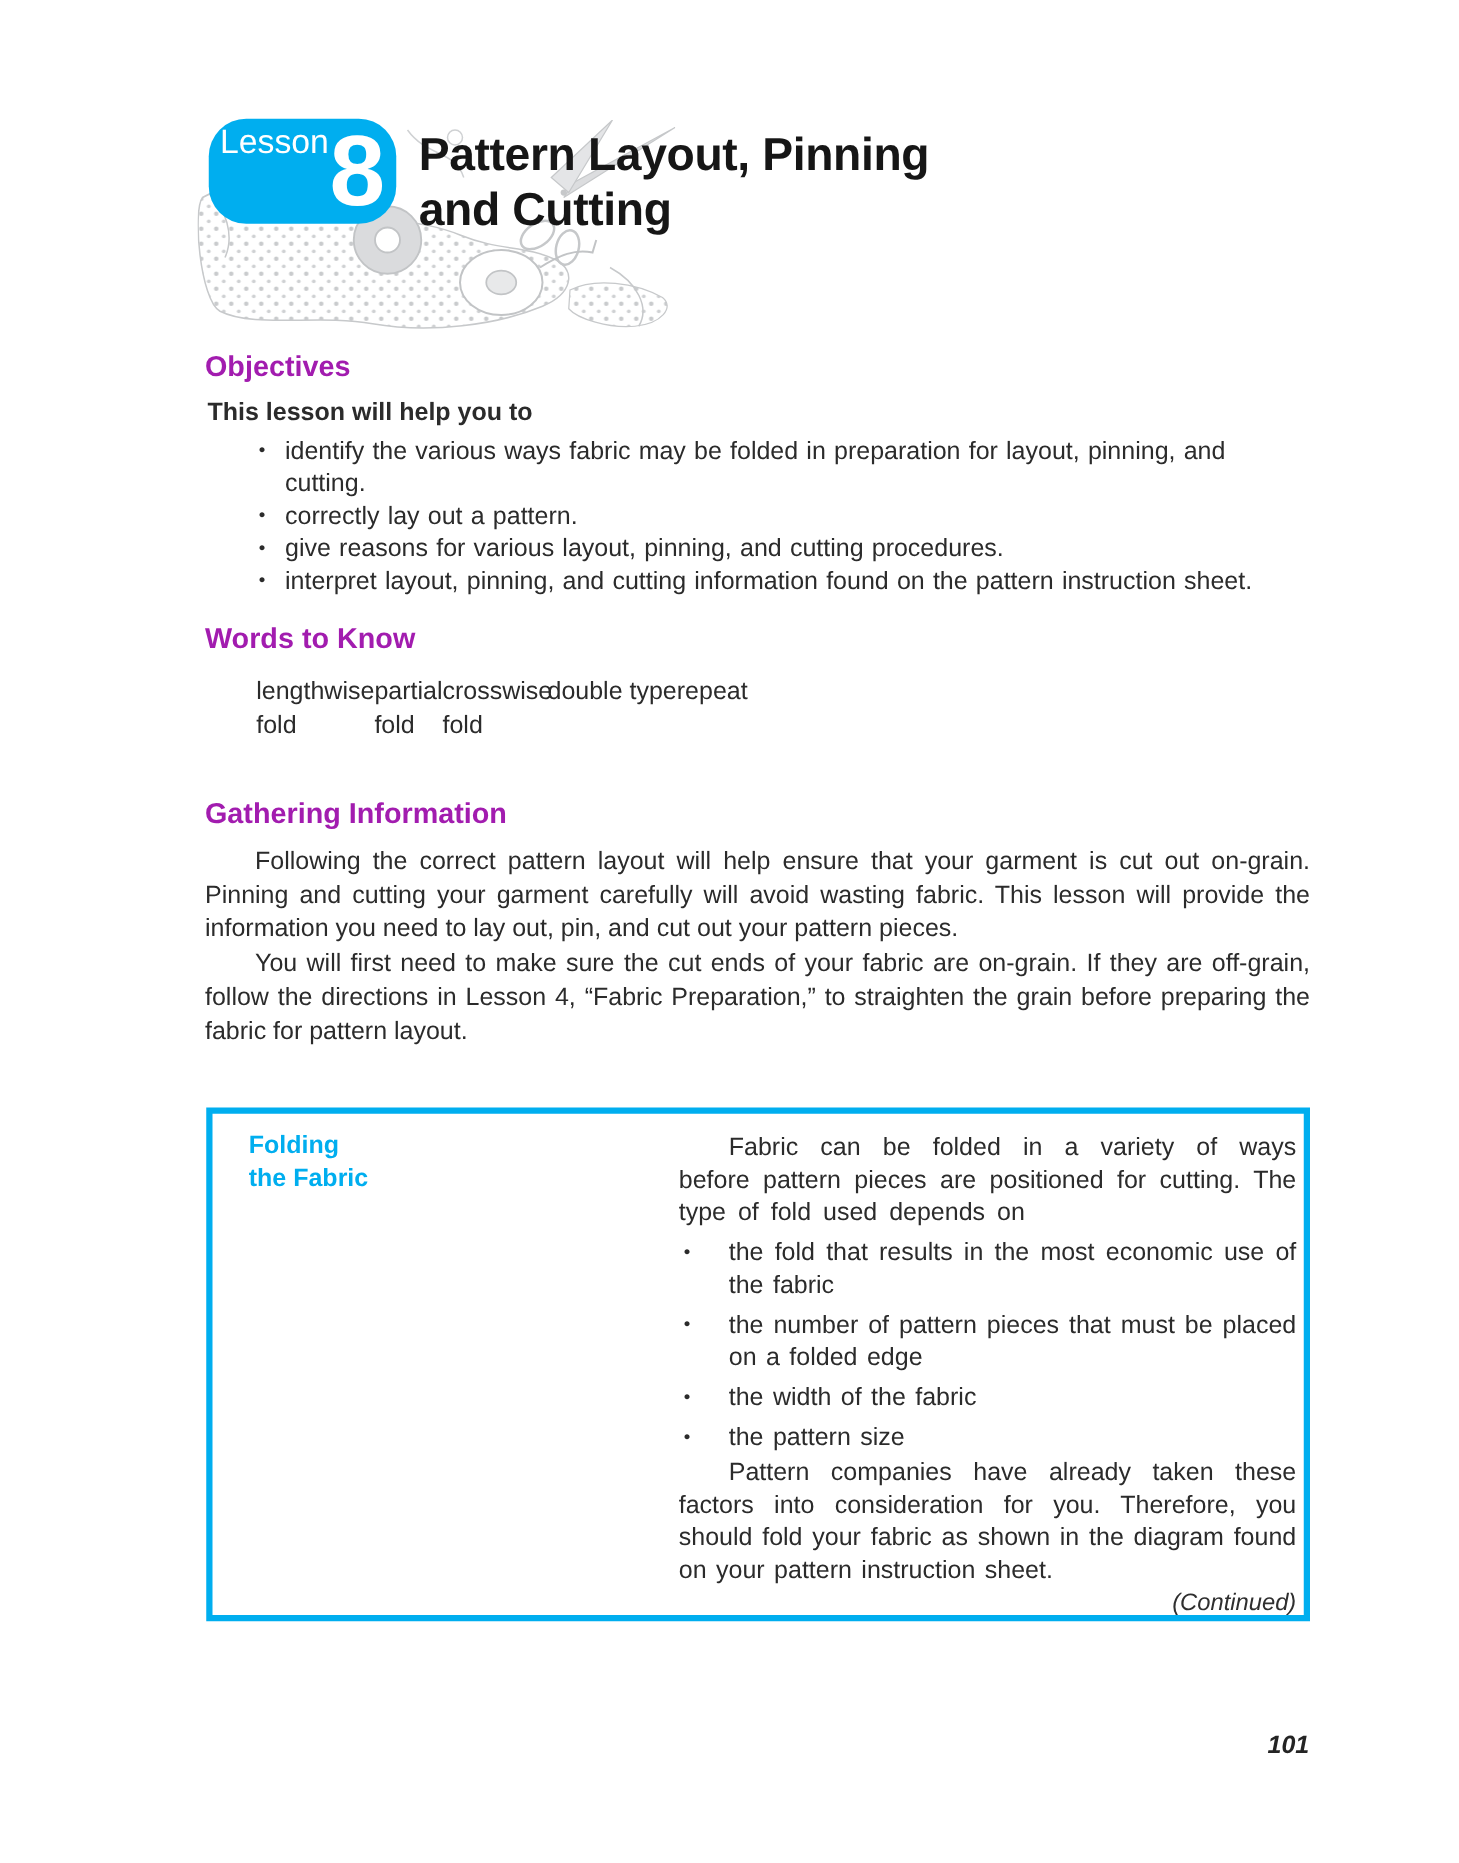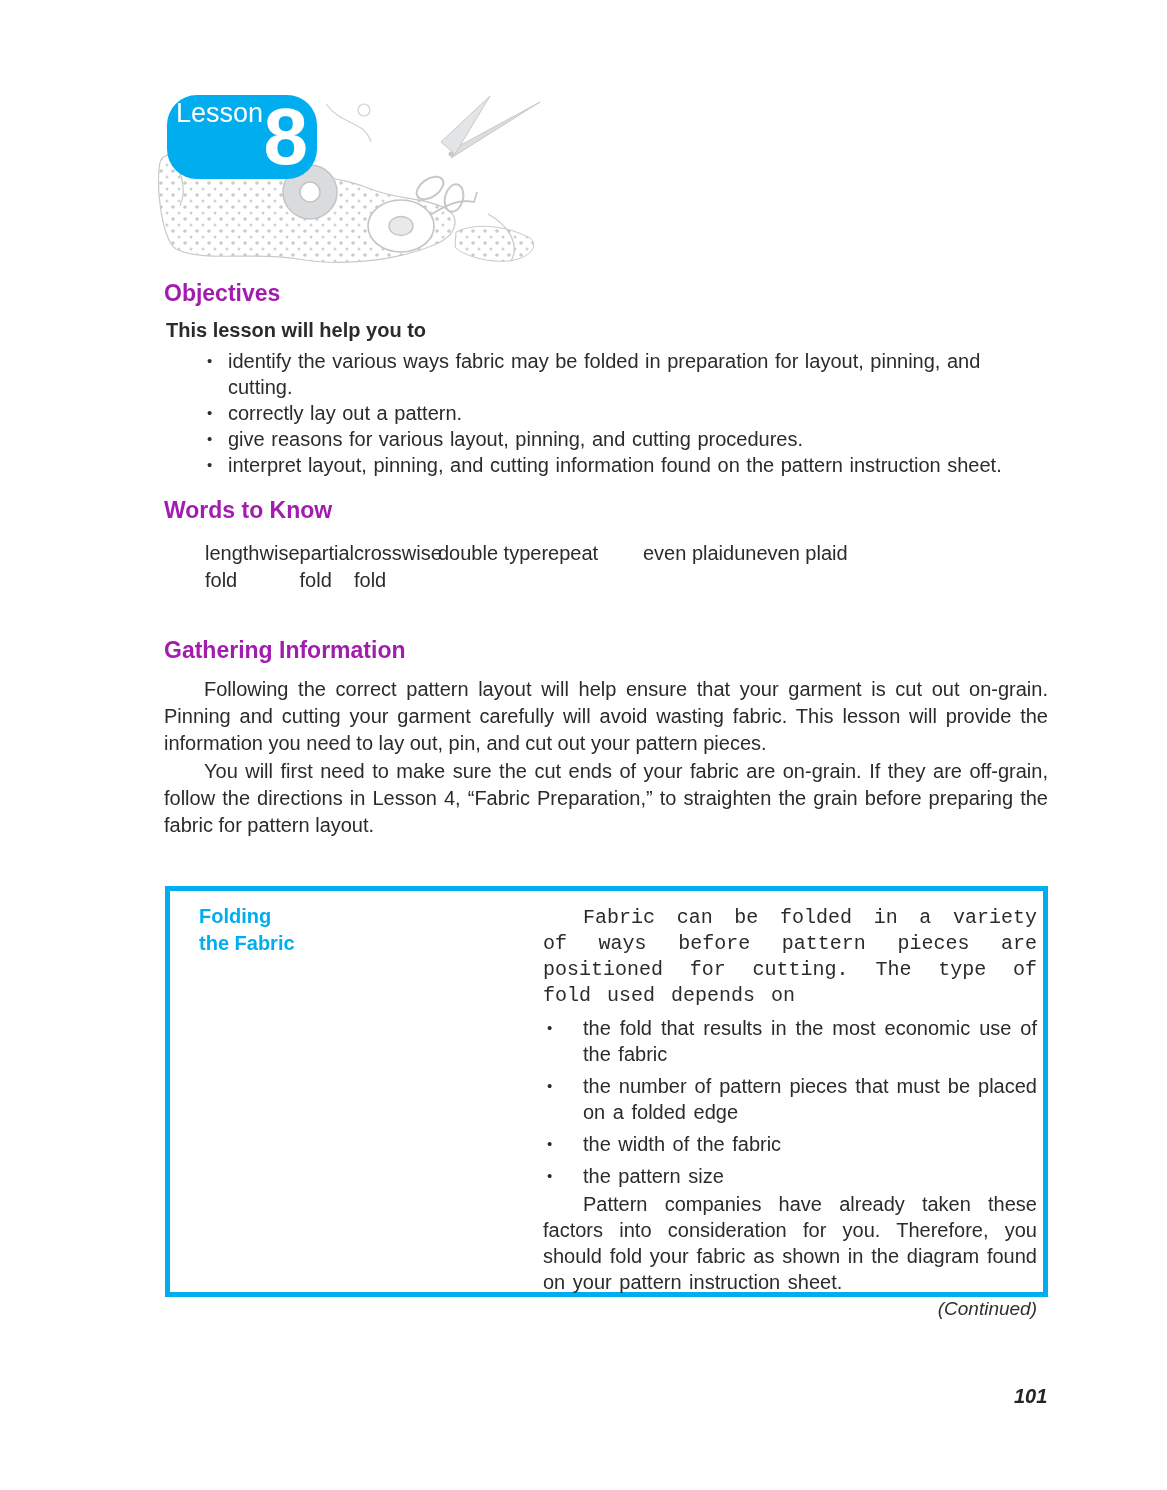--- a/index.html
+++ b/index.html
@@ -40,21 +40,21 @@
         text-align:justify;text-indent:40px;margin:0;}
   #gather-para1{top:676px;}
   #gather-para2{top:758px;}
 
   
   .folding-box{position:absolute;left:165px;top:886px;width:883px;height:411px;
                box-sizing:border-box;border:5px solid var(--accent);}
   .fold-label{position:absolute;left:29px;top:12px;font-size:20px;font-weight:bold;
               line-height:27px;color:var(--accent);}
   .fold-col{position:absolute;left:373px;top:14px;width:494px;font-size:20px;}
-  .fold-intro{margin:0;text-align:justify;text-indent:40px;line-height:26px;word-spacing:4px;font-family:Liberation Mono, monospace;}
+  .fold-intro{margin:0;text-align:justify;text-indent:40px;line-height:26px;word-spacing:4px;}
   .fold-bullets{margin:0;padding:0;list-style:none;}
   .fold-bullets li{position:relative;padding-left:40px;line-height:26px;margin-top:6px;
                    text-align:justify;word-spacing:2px;}
   .fold-bullets li::before{content:"\2022";position:absolute;left:4px;top:0;font-size:15px;}
   .fold-closing{margin:2px 0 0 0;text-align:justify;text-indent:40px;line-height:26px;
                 word-spacing:2px;}
   .fold-continued{margin-top:2px;text-align:right;font-style:italic;font-size:19px;
                   line-height:24px;color:#2f2f2f;}
 
   
@@ -101,44 +101,44 @@
       <ellipse cx="243" cy="130" rx="33" ry="26" fill="#ffffff" stroke="#c2c4c6" stroke-width="1.6"></ellipse>
       <ellipse cx="243" cy="130" rx="12" ry="9.5" fill="#e8e9ea" stroke="#c2c4c6" stroke-width="1.4"></ellipse>
       <path d="M274,118 C290,108 302,103 316,106 L319,96" fill="none" stroke="#c2c4c6" stroke-width="1.6"></path>
     </g>
   </svg>
 
   <div class="lesson-box" style="background:var(--accent);border-radius:30px;">
     <span class="lesson-label">Lesson</span>
     <span class="lesson-number">8</span>
   </div>
+  <div class="page-title">
+    <div>Pattern Layout, Pinning</div>
+    <div>and Cutting</div>
+  </div>
 
   <h2 class="sec-heading" id="objectives-heading">Objectives</h2>
   <div class="intro-line">This lesson will help you to</div>
   <ul class="obj-list">
     <li>identify the various ways fabric may be folded in preparation for layout, pinning, and cutting.</li>
     <li>correctly lay out a pattern.</li>
     <li>give reasons for various layout, pinning, and cutting procedures.</li>
     <li>interpret layout, pinning, and cutting information found on the pattern instruction sheet.</li>
   </ul>
 
   <h2 class="sec-heading" id="words-heading">Words to Know</h2>
   <div class="words-grid">
     <div class="words-col c1">
       <div>lengthwise fold</div>
       <div>partial fold</div>
       <div>crosswise fold</div>
     </div>
     <div class="words-col c2">
       <div>double type</div>
       <div>repeat</div>
-    </div>
-    <div class="words-col c3">
-      <div>even plaid</div>
-      <div>uneven plaid</div>
     </div>
   </div>
 
   <h2 class="sec-heading" id="gathering-heading">Gathering Information</h2>
   <p class="para" id="gather-para1">Following the correct pattern layout will help ensure that your garment is cut out on-grain. Pinning and cutting your garment carefully will avoid wasting fabric. This lesson will provide the information you need to lay out, pin, and cut out your pattern pieces.</p>
   <p class="para" id="gather-para2">You will first need to make sure the cut ends of your fabric are on-grain. If they are off-grain, follow the directions in Lesson 4, “Fabric Preparation,” to straighten the grain before preparing the fabric for pattern layout.</p>
 
   <div class="folding-box">
     <div class="fold-label">
       <div>Folding</div>

